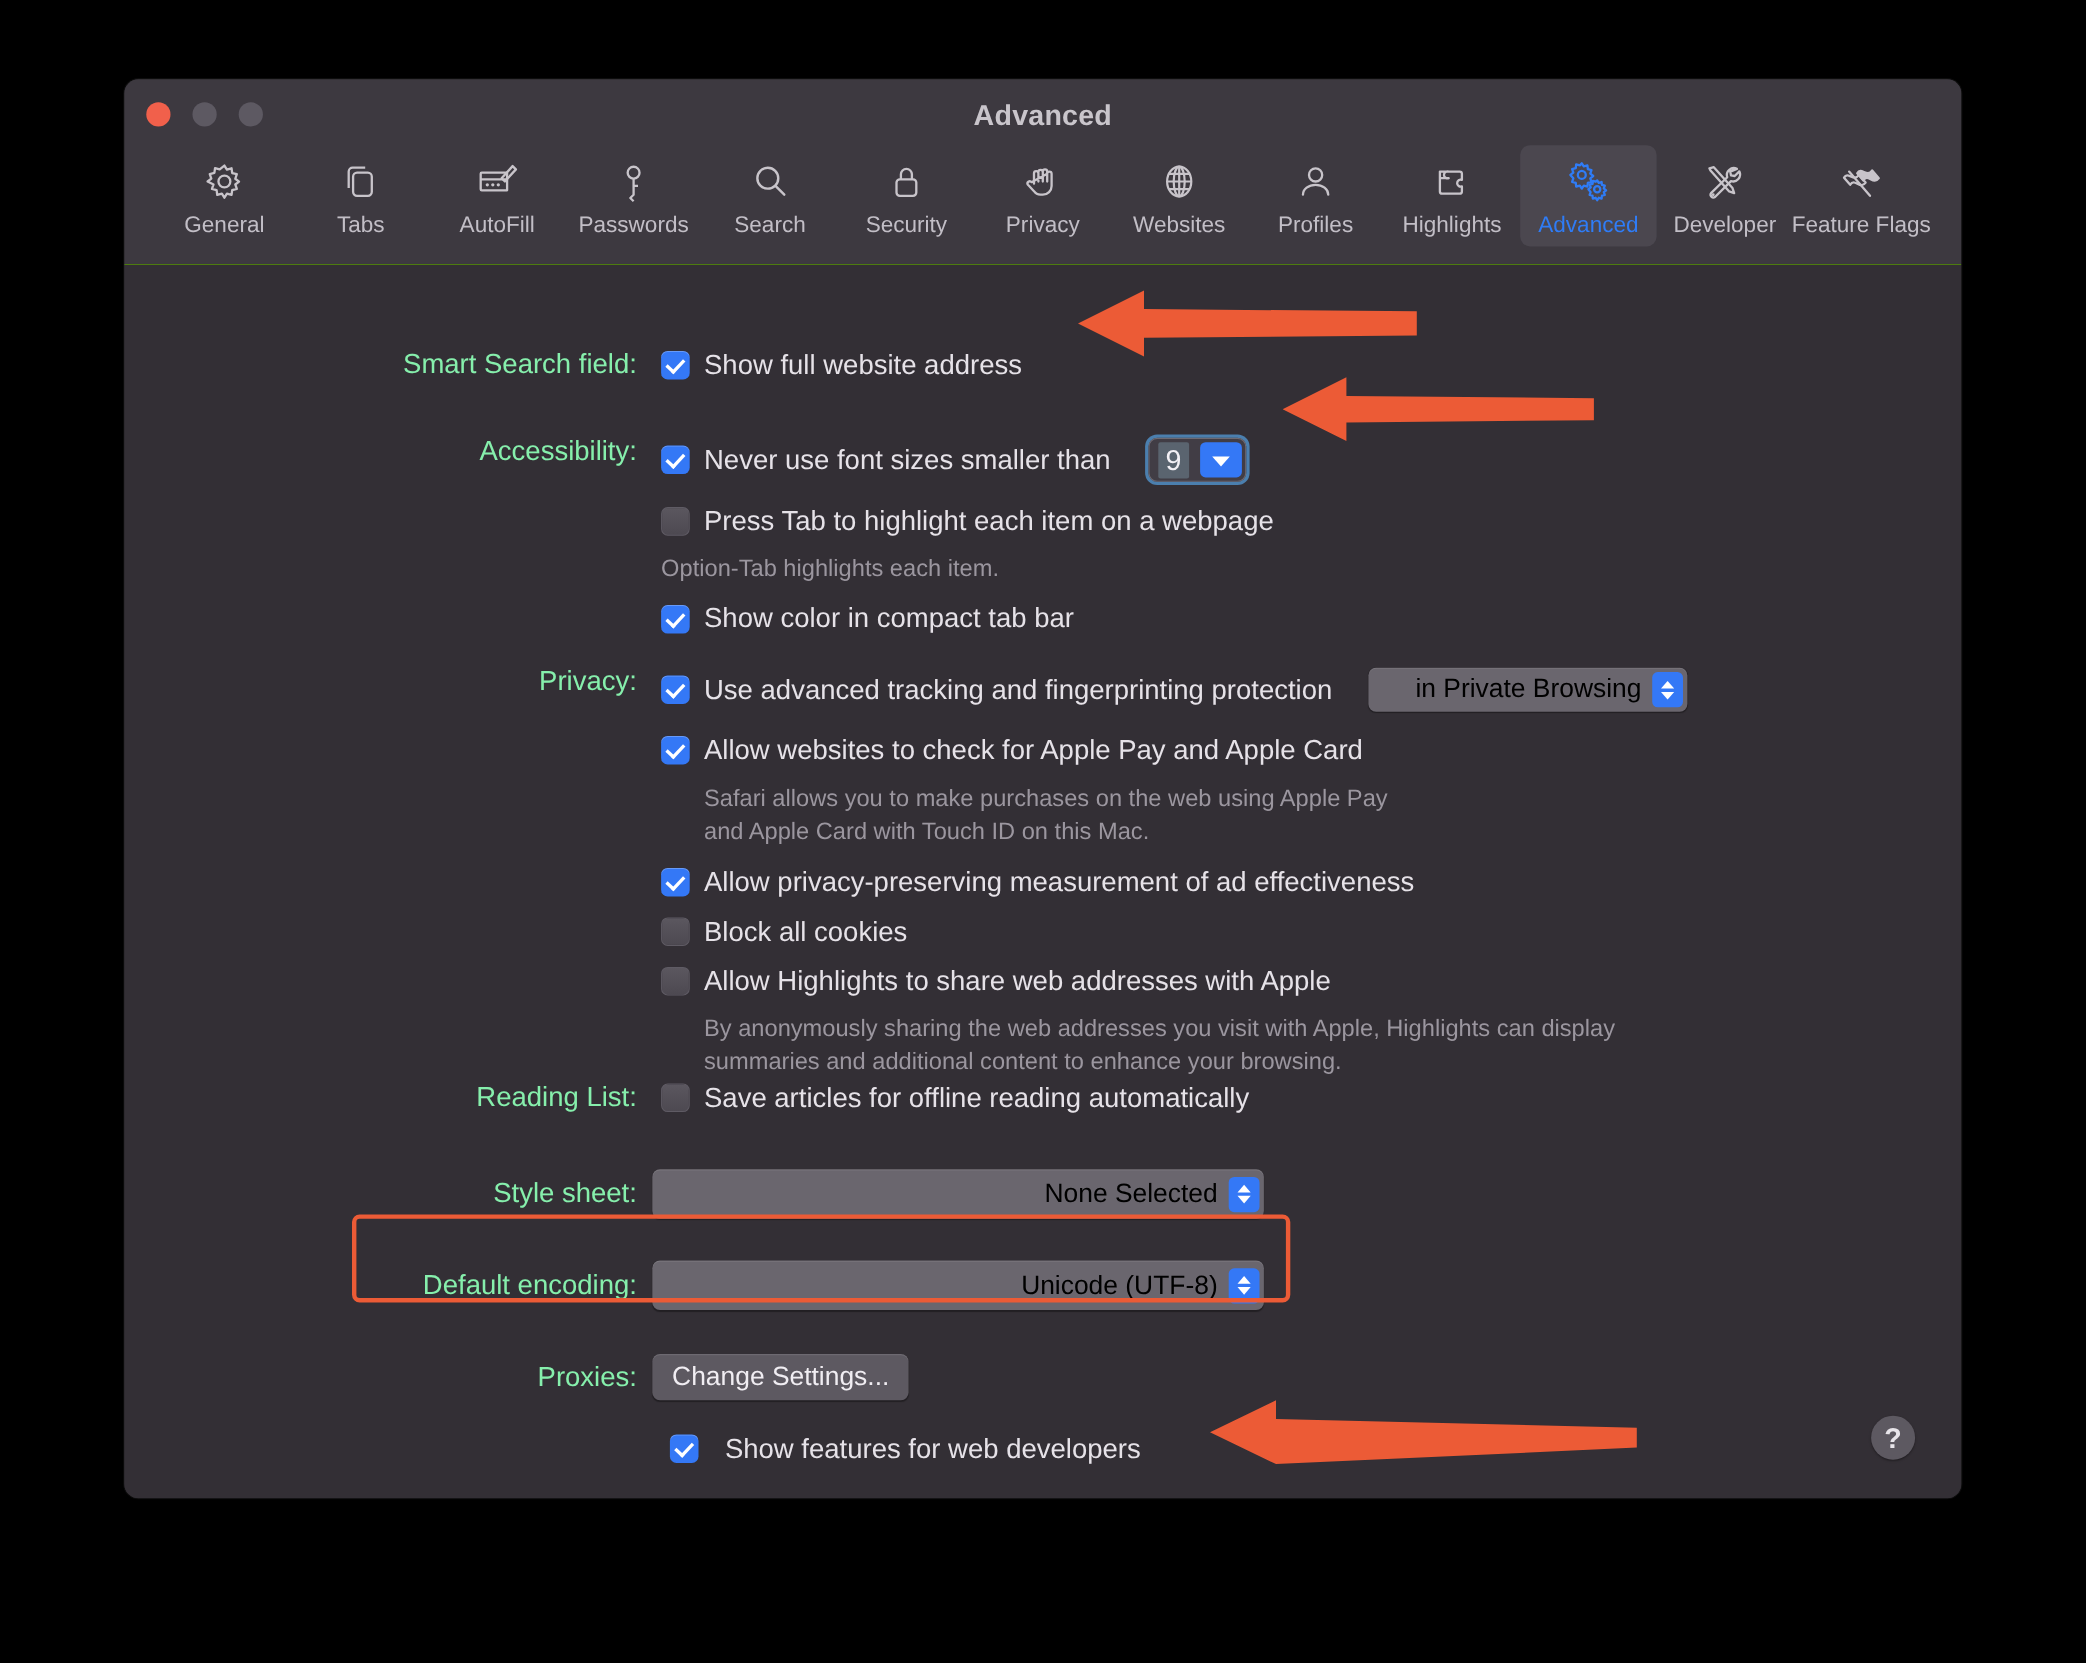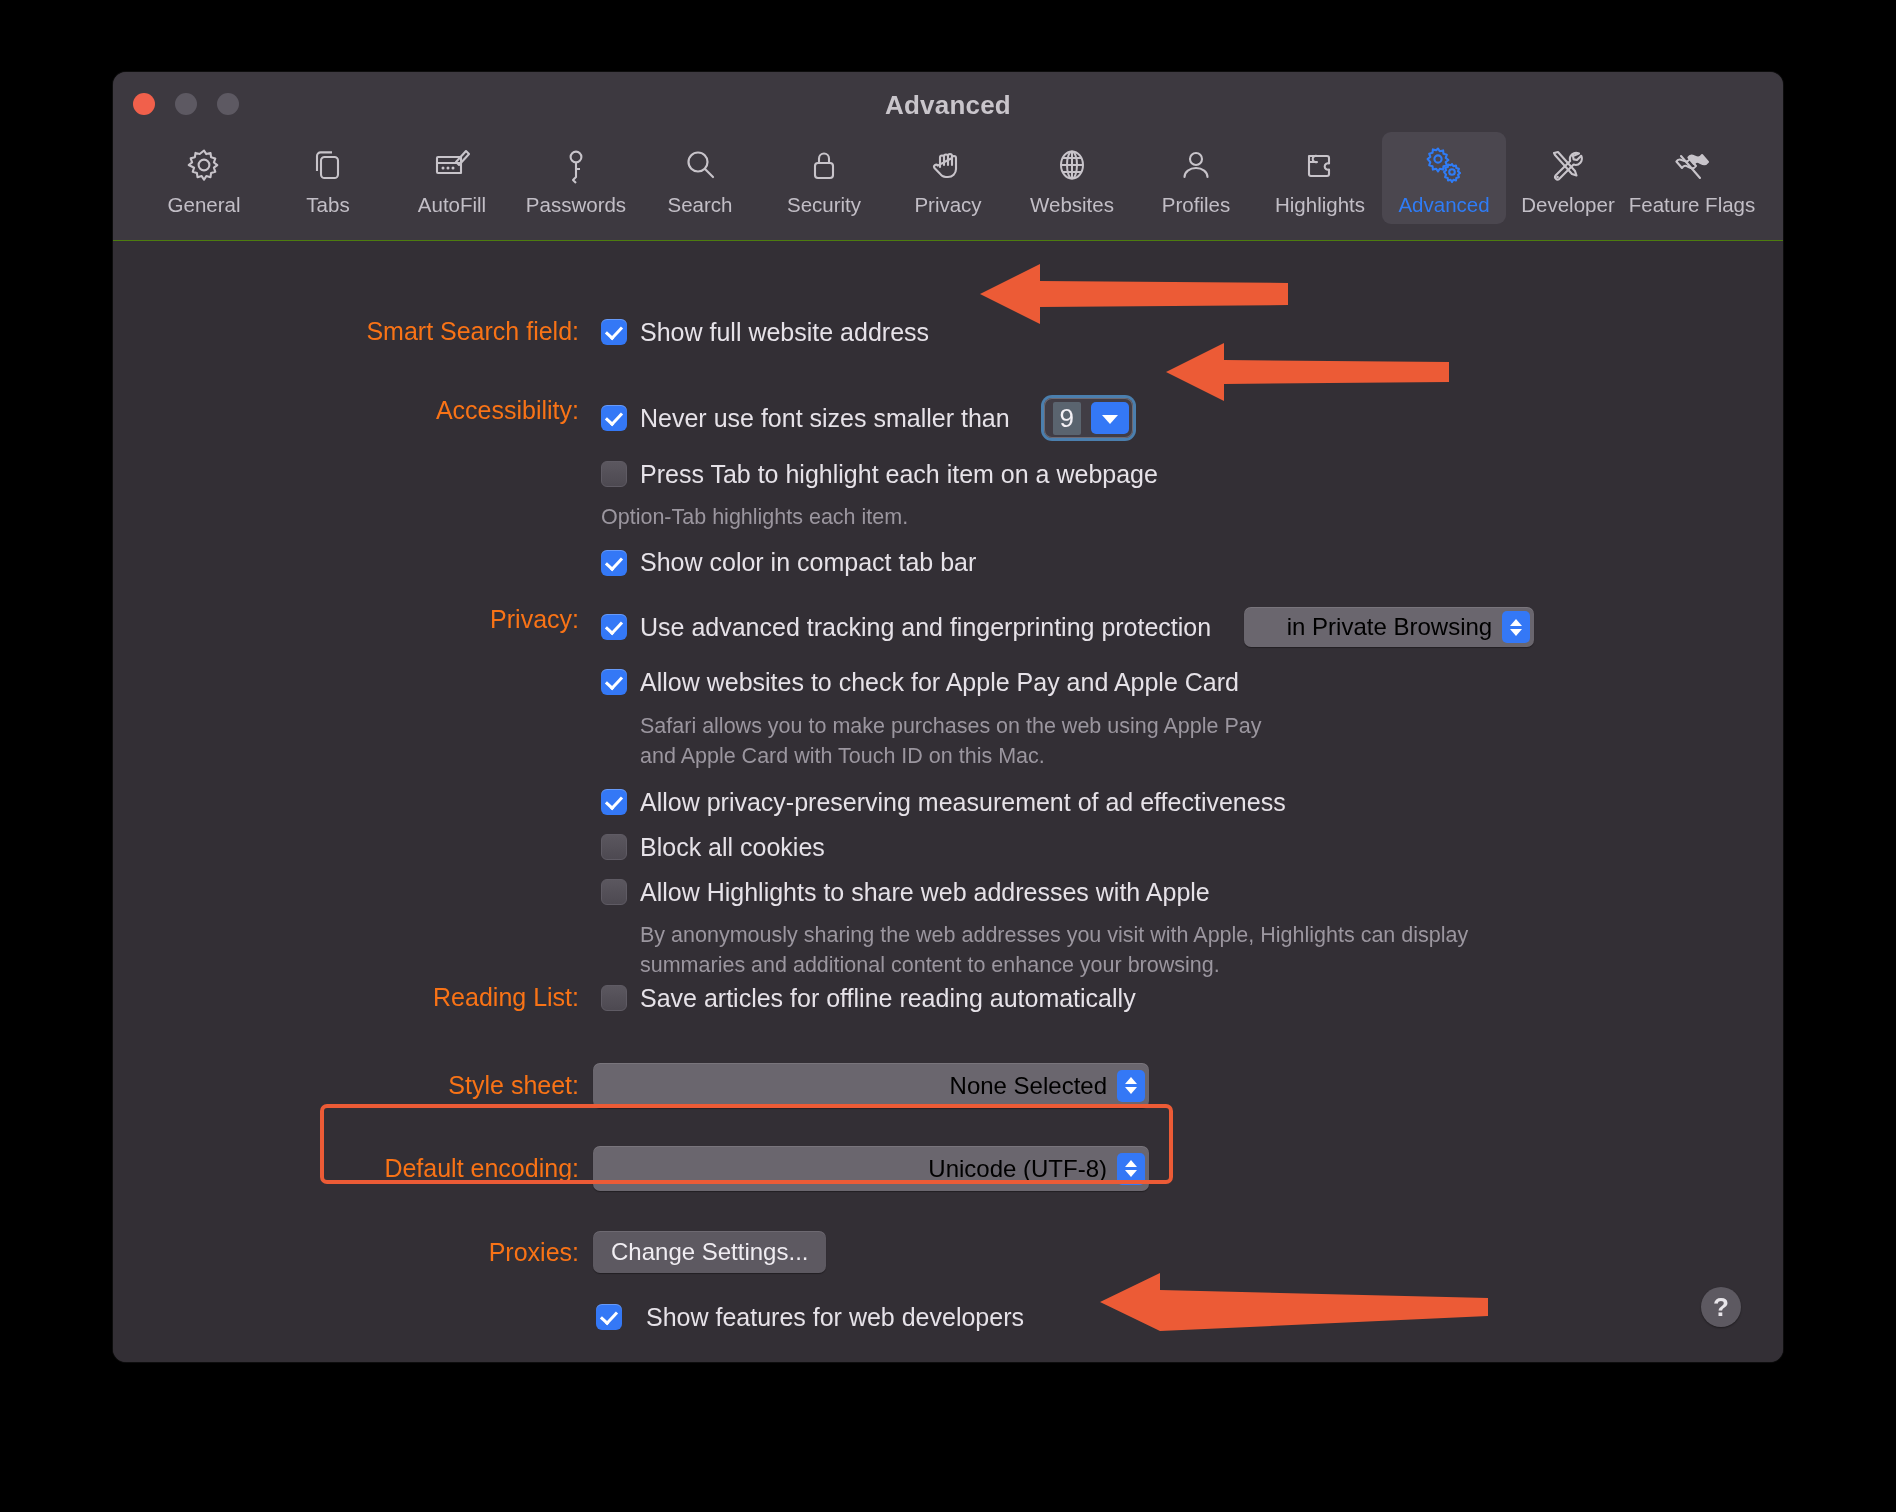--- a/index.html
+++ b/index.html
@@ -73,21 +73,21 @@
     white-space: nowrap;
     line-height: 1;
   }
   .tb-item.selected .tb-label { color: #2f7cf6; }
 
   
   .content { position: relative; height: 1121px; background: #332f35; }
 
   .row { position: absolute; display: flex; align-items: flex-start; }
   .rowlabel {
-    font-size: 25px; color: #f97316;
+    font-size: 25px; color: #86efac;
     text-align: right;
     line-height: 1;
     white-space: nowrap;
   }
   .opt {
     display: flex; align-items: center; gap: 13px;
     white-space: nowrap;
   }
   .opt-text { font-size: 25px; color: #e6e2e8; line-height: 1; }
   .subtext {
@@ -489,21 +489,21 @@
         </span>
       </div>
 
       <div class="row" style="left:0; top:990px; width:100%; align-items:center;">
         <div class="rowlabel" style="width:466px;">Proxies:</div>
         <span class="pushbtn" style="margin-left:14px;">Change Settings...</span>
       </div>
 
       <div class="row" style="left:0; top:1063px; width:100%;">
         <div class="rowlabel" style="width:466px;"></div>
-        <div class="opt" style="margin-left:17px;gap:24px;">
+        <div class="opt" style="margin-left:30px;gap:24px;">
           <span class="cb on"></span>
           <span class="opt-text">Show features for web developers</span>
         </div>
       </div>
 
       <div class="helpbtn">?</div>
     </div>
   </div>
 
   <div class="anno-box" style="left:320px; top:1104px; width:845px; height:72px;"></div>

